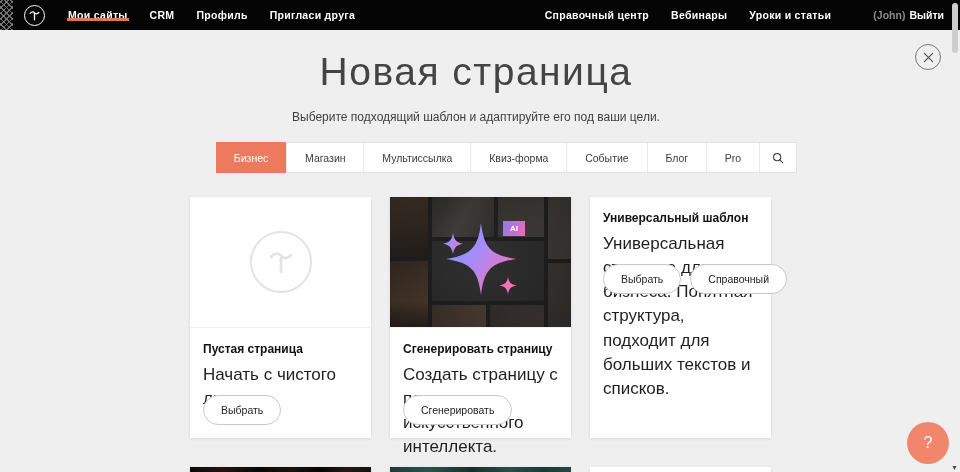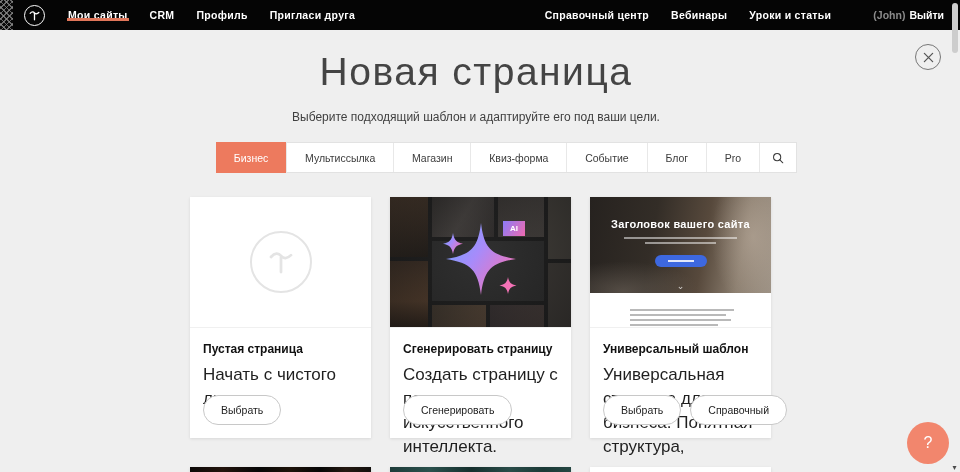--- a/index.html
+++ b/index.html
@@ -116,22 +116,22 @@
 <div class="close-btn">
   <svg width="11" height="11" viewBox="0 0 12 12">
       <path d="M1.5 1.5 L10.5 10.5 M10.5 1.5 L1.5 10.5" stroke="#555" stroke-width="1.4" stroke-linecap="round"></path>
     </svg>
 </div>
 <div class="page-title">Новая страница</div>
 <div class="page-subtitle">Выберите подходящий шаблон и адаптируйте его под ваши цели.</div>
 
 <div class="tabs">
   <div class="tab active">Бизнес</div>
+  <div class="tab">Магазин</div>
   <div class="tab">Мультиссылка</div>
-  <div class="tab">Магазин</div>
   <div class="tab">Квиз-форма</div>
   <div class="tab">Событие</div>
   <div class="tab">Блог</div>
   <div class="tab">Pro</div>
   <div class="tab tab-search">
     <svg width="12" height="12" viewBox="0 0 14 14">
         <circle cx="6" cy="6" r="4.2" fill="none" stroke="#3c3c3c" stroke-width="1.2"></circle>
         <path d="M9.2 9.2 L12.6 12.6" stroke="#3c3c3c" stroke-width="1.2" stroke-linecap="round"></path>
       </svg>
   </div>
@@ -188,37 +188,20 @@
     <div class="card-body">
       <div class="card-title">Сгенерировать страницу</div>
       <div class="card-desc">Создать страницу с помощью искусственного интеллекта.</div>
       <div class="card-buttons">
         <button class="pill-btn">Сгенерировать</button>
       </div>
     </div>
   </div>
 
   <div class="card">
-    <div class="card-img" style="background:#fff;">
-      <div class="tpl-hero">
-        <div class="tpl-hero-title">Заголовок вашего сайта</div>
-        <div class="tpl-line" style="top:40px;left:34px;width:113px;"></div>
-        <div class="tpl-line" style="top:45px;left:55px;width:71px;"></div>
-        <div class="tpl-btn">
-            <span></span>
-          </div>
-        <div class="tpl-chevron">⌄</div>
-      </div>
-      <div class="tpl-text-block">
-        <div class="tpl-text-line" style="width:104px;"></div>
-        <div class="tpl-text-line" style="width:96px;"></div>
-        <div class="tpl-text-line" style="width:101px;"></div>
-        <div class="tpl-text-line" style="width:88px;"></div>
-      </div>
-    </div>
     <div class="card-body">
       <div class="card-title">Универсальный шаблон</div>
       <div class="card-desc">Универсальная страница для бизнеса. Понятная структура, подходит для больших текстов и списков.</div>
       <div class="card-buttons">
         <button class="pill-btn">Выбрать</button>
         <button class="pill-btn">Справочный</button>
       </div>
     </div>
   </div>
 </div>

